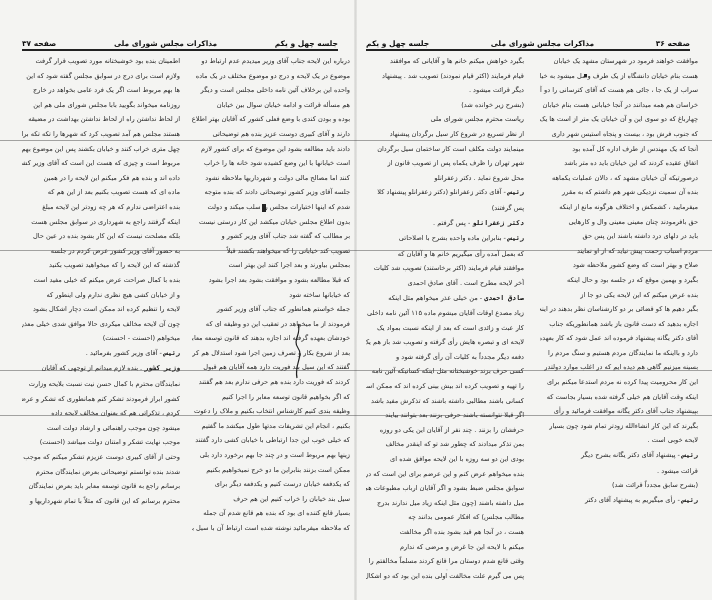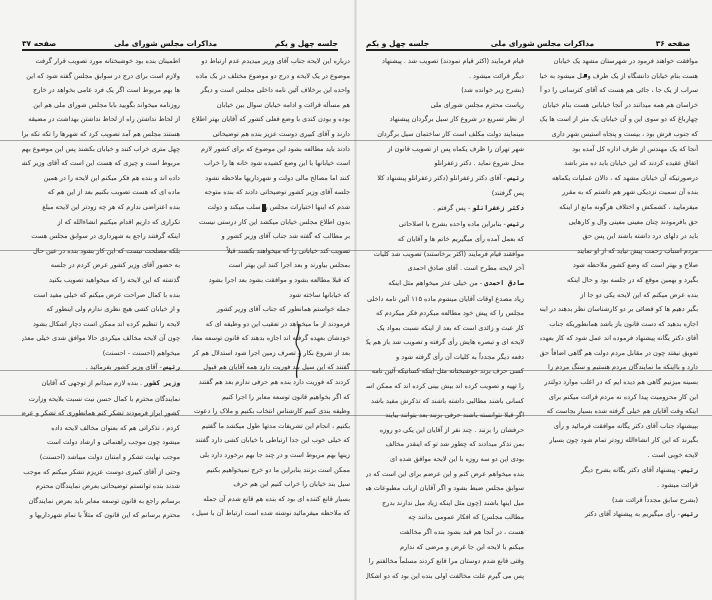--- a/index.html
+++ b/index.html
@@ -88,37 +88,37 @@
         <p><span>خودشان بعهده گرفته اند اجازه بدهند که قانون توسعه معابر</span></p>
         <p><span>بعد از شروع بکار و تصرف زمین اجرا شود استدلال هم کردند</span></p>
         <p><span>گفتند که این سیل بند فوریت دارد همه آقایان هم قبول</span></p>
         <p><span>کردند که فوریت دارد بنده هم حرفی ندارم بعد هم گفتند</span></p>
         <p><span>که اگر بخواهیم قانون توسعه معابر را اجرا کنیم</span></p>
         <p><span>وظیفه بندی کنیم کارشناس انتخاب بکنیم و ملاک را دعوت</span></p>
         <p><span>بکنیم ، انجام این تشریفات مدتها طول میکشد ما گفتیم</span></p>
         <p><span>که خیلی خوب این جدا ارتباطی با خیابان کشی دارد گفتند</span></p>
         <p><span>زینها بهم مربوط است و در چند جا بهم برخورد دارد بلی</span></p>
         <p><span>ممکن است بزنند بنابراین ما دو خرج نمیخواهیم بکنیم</span></p>
+        <p><span>که یکدفعه خیابان درست کنیم و یکدفعه دیگر برای</span></p>
         <p><span>سیل بند خیابان را خراب کنیم این هم حرف</span></p>
         <p><span>بسیار قانع کننده ای بود که بنده هم قانع شدم آن جمله</span></p>
         <p><span>که ملاحظه میفرمائید نوشته شده است ارتباط آن با سیل بند</span></p>
       </div>
     <div class="column col-a">
         <p><span>اطمینان بنده بود خوشبختانه مورد تصویب قرار گرفت</span></p>
         <p><span>ولازم است برای درج در سوابق مجلس گفته شود که این</span></p>
         <p><span>ها بهم مربوط است اگر یک فرد عامی بخواهد در خارج</span></p>
         <p><span>روزنامه میخواند بگویید بابا مجلس شورای ملی هم این</span></p>
         <p><span>از لحاظ نداشتن راه از لحاظ نداشتن بهداشت در مضیقه</span></p>
         <p><span>هستند مجلس هم آمد تصویب کرد که شهرها را تکه تکه برای</span></p>
         <p><span>چهل متری خراب کنند و خیابان بکشند پس این موضوع بهم</span></p>
         <p><span>مربوط است و چیزی که هست این است که آقای وزیر کشور</span></p>
         <p><span>داده اند و بنده هم فکر میکنم این لایحه را در همین</span></p>
         <p><span>ماده ای که هست تصویب بکنیم بعد از این هم که</span></p>
         <p><span>بنده اعتراضی ندارم که هر چه زودتر این لایحه مبلغ</span></p>
-        <p><span>تکراری که داریم اقدام میکنیم انشاءالله که از</span></p>
         <p><span>اینکه گرفتند راجع به شهرداری در سوابق مجلس هست</span></p>
         <p><span>بلکه مصلحت نیست که این کار بشود بنده در عین حال</span></p>
         <p><span>به حضور آقای وزیر کشور عرض کردم در جلسه</span></p>
         <p><span>گذشته که این لایحه را که میخواهید تصویب بکنید</span></p>
         <p><span>بنده با کمال صراحت عرض میکنم که خیلی مفید است</span></p>
         <p><span>و از خیابان کشی هیچ نظری ندارم ولی اینطور که</span></p>
         <p><span>لایحه را تنظیم کرده اند ممکن است دچار اشکال بشود</span></p>
         <p><span>چون آن لایحه مخالف میکردی حالا موافق شدی خیلی معذرت</span></p>
         <p><span>میخواهم (احسنت - احسنت)</span></p>
         <p><span class="speaker">رئیس</span> <span>- آقای وزیر کشور بفرمائید .</span></p>
@@ -164,65 +164,64 @@
         <p><span>میفرمایید ، کشمکش و اختلاف هرگونه مانع از اینکه</span></p>
         <p><span>حق بافرمودند چنان معینی معینی وال و کارهایی</span></p>
         <p><span>باید در دلهای درد داشته باشند این پس حق</span></p>
         <p><span>مردم اسباب زحمت پیش نیاید که از او نمایند</span></p>
         <p><span>صلاح و بهتر است که وضع کشور ملاحظه شود</span></p>
         <p><span>بگیرد و بهمین موقع که در جلسه بود و حال اینکه</span></p>
         <p><span>بنده عرض میکنم که این لایحه یکی دو جا از</span></p>
         <p><span>بگیر دهیم ها کو قضائی بر دو کارشناسان نظر بدهند در اینجا بدهند</span></p>
         <p><span>اجازه بدهید که دست قانون باز باشد همانطوریکه جناب</span></p>
         <p><span>آقای دکتر یگانه پیشنهاد فرموده اند عمل شود که کار بعهده</span></p>
-        <p><span>تعویق نیفتد چون در مقابل مردم دولت هم گاهی اضافاً حق</span></p>
         <p><span>دارد و بااینکه ما نمایندگان مردم هستیم و سنگ مردم را</span></p>
         <p><span>بسینه میزنیم گاهی هم دیده ایم که در اغلب موارد دولتدر</span></p>
-        <p><span>این کار محرومیت پیدا کرده نه مردم قرائت میکنم برای</span></p>
+        <p><span>این کار محرومیت پیدا کرده نه مردم استدعا میکنم برای</span></p>
         <p><span>اینکه وقت آقایان هم خیلی گرفته شده بسیار بجاست که</span></p>
         <p><span>بپیشنهاد جناب آقای دکتر یگانه موافقت فرمائید و رأی</span></p>
         <p><span>بگیرند که این کار انشاءالله زودتر تمام شود چون بسیار</span></p>
         <p><span>لایحه خوبی است .</span></p>
         <p><span class="speaker">رئیس</span> <span>- پیشنهاد آقای دکتر یگانه بشرح دیگر</span></p>
         <p><span>قرائت میشود .</span></p>
         <p class="center"><span>(بشرح سابق مجدداً قرائت شد)</span></p>
         <p><span class="speaker">رئیس</span> <span>- رأی میگیریم به پیشنهاد آقای دکتر</span></p>
       </div>
     <div class="column col-a">
+        <p><span>بگیرد خواهش میکنم خانم ها و آقایانی که موافقند</span></p>
         <p><span>قیام فرمایند (اکثر قیام نمودند) تصویب شد . پیشنهاد</span></p>
         <p><span>دیگر قرائت میشود .</span></p>
         <p class="center"><span>(بشرح زیر خوانده شد)</span></p>
         <p class="center"><span>ریاست محترم مجلس شورای ملی</span></p>
         <p class="center"><span>از نظر تسریع در شروع کار سیل برگردان پیشنهاد</span></p>
         <p><span>مینمایند دولت مکلف است کار ساختمان سیل برگردان</span></p>
         <p><span>شهر تهران را ظرف یکماه پس از تصویب قانون از</span></p>
         <p><span>محل شروع نماید . دکتر زعفرانلو</span></p>
         <p><span class="speaker">رئیس</span> <span>- آقای دکتر زعفرانلو (دکتر زعفرانلو پیشنهاد کلا</span></p>
         <p><span>پس گرفتند)</span></p>
         <p class="center"><span class="speaker">دکتر زعفرانلو</span> <span>- پس گرفتم .</span></p>
         <p><span class="speaker">رئیس</span> <span>- بنابراین ماده واحده بشرح با اصلاحاتی</span></p>
         <p><span>که بعمل آمده رأی میگیریم خانم ها و آقایان که</span></p>
         <p><span>موافقند قیام فرمایند (اکثر برخاستند) تصویب شد کلیات</span></p>
         <p><span>آخر لایحه مطرح است . آقای صادق احمدی</span></p>
         <p><span class="speaker">صادق احمدی</span> <span>- من خیلی عذر میخواهم مثل اینکه</span></p>
         <p><span>زیاد مصدع اوقات آقایان میشوم ماده ۱۱۵ آئین نامه داخلی</span></p>
-        <p><span>مجلس را که پیش خود مطالعه میکردم فکر میکردم که</span></p>
         <p><span>کار عبث و زائدی است که بعد از اینکه نسبت بمواد یک</span></p>
         <p><span>لایحه ای و تبصره هایش رأی گرفته و تصویب شد باز هم یک</span></p>
         <p><span>دفعه دیگر مجدداً به کلیات آن رأی گرفته شود و</span></p>
         <p><span>کسی حرف بزند خوشبختانه مثل اینکه کسانیکه آئین نامه</span></p>
         <p><span>را تهیه و تصویب کرده اند بیش بینی کرده اند که ممکن است</span></p>
         <p><span>کسانی باشند مطالبی داشته باشند که تذکرش مفید باشد</span></p>
         <p><span>اگر قبلا نتوانسته باشند حرفی بزنند بعد بتوانند بیایند</span></p>
         <p><span>حرفشان را بزنند . چند نفر از آقایان این یکی دو روزه</span></p>
         <p><span>بمن تذکر میدادند که چطور شد تو که اینقدر مخالف</span></p>
         <p><span>بودی این دو سه روزه با این لایحه موافق شده ای</span></p>
         <p><span>بنده میخواهم عرض کنم و این عرضم برای این است که در</span></p>
         <p><span>سوابق مجلس ضبط بشود و اگر آقایان ارباب مطبوعات هم</span></p>
-        <p><span>میل اینها باشند (چون مثل اینکه زیاد میل ندارند بدرج</span></p>
+        <p><span>میل داشته باشند (چون مثل اینکه زیاد میل ندارند بدرج</span></p>
         <p><span>مطالب مجلس) که افکار عمومی بدانند چه</span></p>
         <p><span>هست ، در آنجا هم قید بشود بنده اگر مخالفت</span></p>
         <p><span>میکنم با لایحه این جا غرض و مرضی که ندارم</span></p>
         <p><span>وقتی قانع شدم دوستان مرا قانع کردند مسلماً مخالفتم را</span></p>
         <p><span>پس می گیرم علت مخالفت اولی بنده این بود که دو اشکال</span></p>
       </div>
 
     <div class="mark" style="left:228px; top:74px; width:3px; height:3px;"></div>
     <div class="page-foot" style="left:90px; top:566px;">·</div>
   </div>

